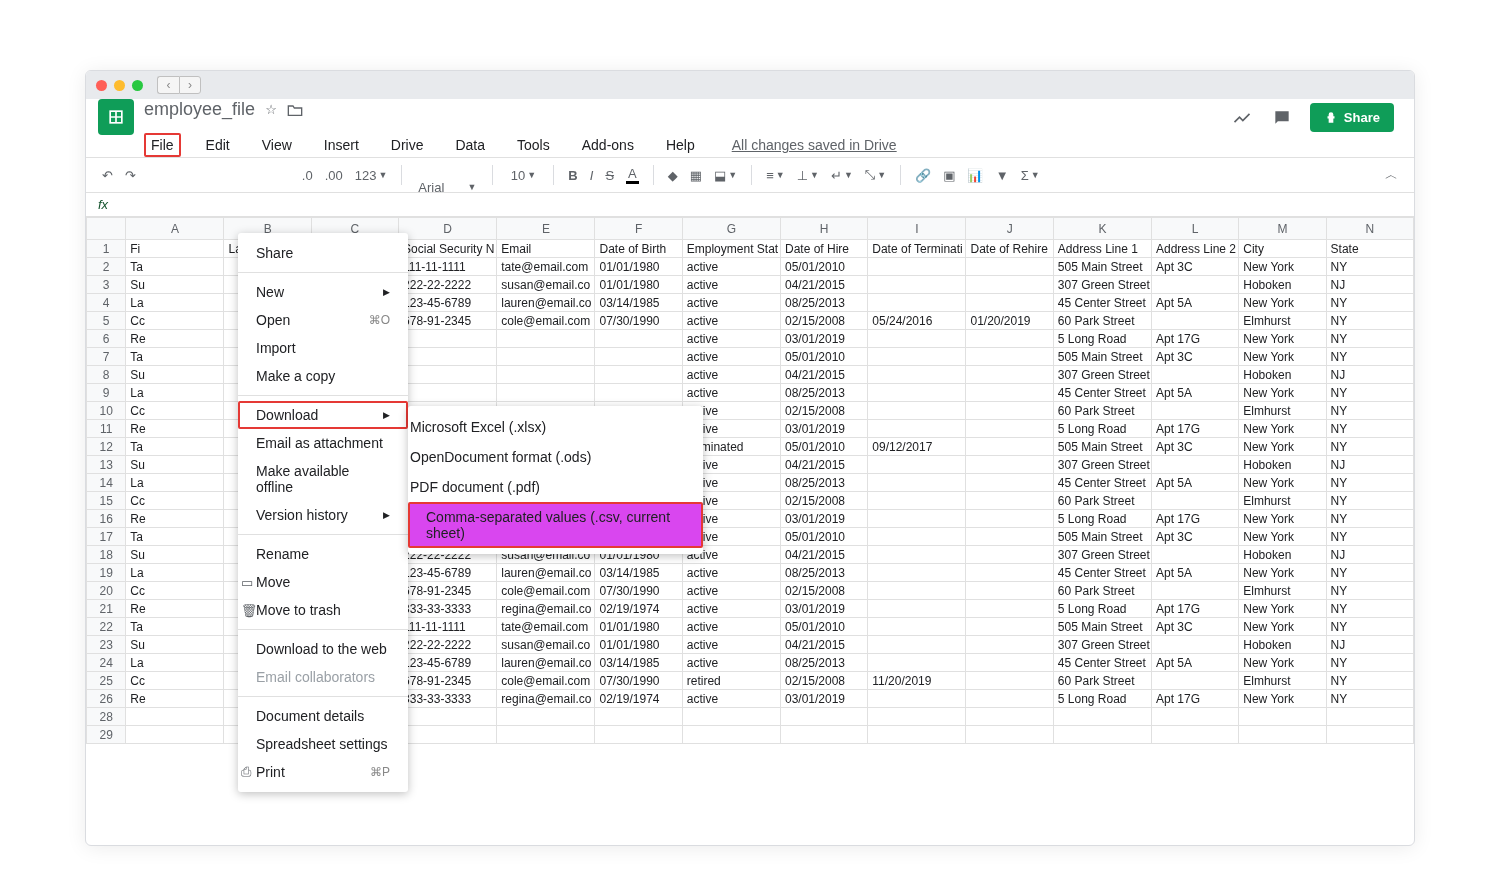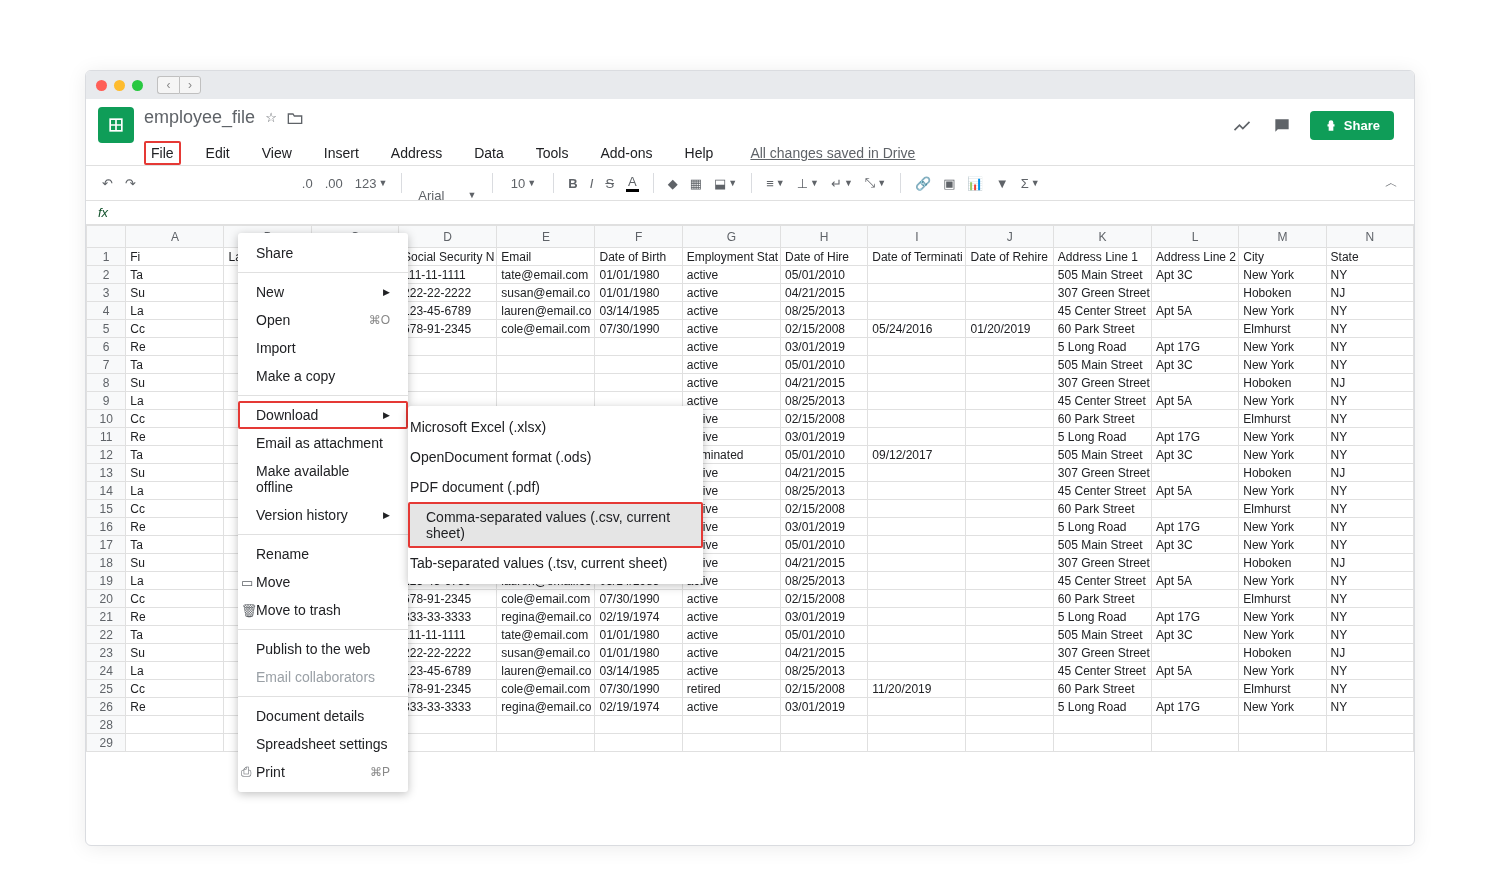--- a/index.html
+++ b/index.html
@@ -10,21 +10,21 @@
   .traffic { display: flex; gap: 7px; align-items: center; }
   .dot { width: 11px; height: 11px; border-radius: 50%; }
   .dot.red { background: #ff5f57; }
   .dot.yellow { background: #febc2e; }
   .dot.green { background: #28c840; }
   .navbtns { display: flex; gap: 0; margin-left: 14px; }
   .navbtn { width: 22px; height: 18px; border: 1px solid #c0c0c0; background: #f5f5f5; display: flex; align-items: center; justify-content: center; color: #888; font-size: 12px; }
   .navbtn:first-child { border-radius: 3px 0 0 3px; border-right: none; }
   .navbtn:last-child { border-radius: 0 3px 3px 0; }
 
-  .docbar { display: flex; align-items: flex-start; padding: 8px 12px 0 12px; }
+  .docbar { display: flex; align-items: flex-start; padding: 0 12px 0 12px; }
   .logo { width: 36px; height: 36px; background: #0f9d58; border-radius: 4px; display: flex; align-items: center; justify-content: center; color: #fff; margin-right: 10px; }
   .logo svg { width: 20px; height: 20px; }
   .doc-left { flex: 1; }
   .doc-title-row { display: flex; align-items: center; gap: 8px; }
   .doc-title { font-size: 18px; color: #5f6368; }
   .star, .folder { color: #5f6368; width: 16px; height: 16px; display: inline-flex; align-items: center; justify-content: center; }
   .menubar { display: flex; align-items: center; gap: 18px; margin-top: 13px; }
   .menubar .mitem { padding: 4px 7px; font-size: 14px; color: #202124; cursor: default; }
   .menubar .mitem.highlighted { border: 2px solid #e53935; border-radius: 2px; padding: 2px 5px; }
   .menubar .savemsg { margin-left: 12px; color: #5f6368; text-decoration: underline; font-size: 14px; }
@@ -56,21 +56,21 @@
   .file-menu .fm-item.disabled { color: #9aa0a6; }
   .file-menu .fm-item .kbd { color: #888; font-size: 12px; }
   .file-menu .fm-item .sub { font-size: 9px; }
   .file-menu .fm-sep { height: 1px; background: #e0e0e0; margin: 5px 0; }
   .file-menu .fm-item.highlighted { border: 2px solid #e53935; border-radius: 2px; padding: 4px 16px; }
   .file-menu .fm-item .lefticon { position: absolute; left: 3px; width: 14px; color: #5f6368; font-size: 13px; }
   .file-menu .fm-item { position: relative; }
 
   .sub-menu { position: absolute; top: 335px; left: 322px; width: 295px; background: #fff; box-shadow: 0 2px 10px rgba(0,0,0,0.25); border-radius: 3px; padding: 6px 0; z-index: 60; font-size: 14px; }
   .sub-menu .sm-item { padding: 7px 2px; color: #202124; }
-  .sub-menu .sm-item.highlighted { background: #e5e5e5; border: 2px solid #e53935; border-radius: 2px; padding: 5px 16px; }
+  .sub-menu .sm-item.highlighted { background: #d946ef; border: 2px solid #e53935; border-radius: 2px; padding: 5px 16px; }
 
   .col-A{width:90px}.col-B{width:80px}.col-C{width:80px}.col-D{width:90px}.col-E{width:90px}.col-F{width:80px}.col-G{width:90px}.col-H{width:80px}.col-I{width:90px}.col-J{width:80px}.col-K{width:90px}.col-L{width:80px}.col-M{width:80px}.col-N{width:80px}
 </style>
 </head>
 <body>
 
 <div class="frame">
   <div class="window">
 
     <div class="titlebar">
@@ -102,21 +102,21 @@
             <svg width="16" height="14" viewBox="0 0 24 20" fill="none" stroke="#5f6368" stroke-width="2">
                 <path d="M2 4h7l2 3h11v11H2z"></path>
               </svg>
           </span>
         </div>
         <div class="menubar">
           <span class="mitem highlighted">File</span>
           <span class="mitem">Edit</span>
           <span class="mitem">View</span>
           <span class="mitem">Insert</span>
-          <span class="mitem">Address</span>
+          <span class="mitem">Drive</span>
           <span class="mitem">Data</span>
           <span class="mitem">Tools</span>
           <span class="mitem">Add-ons</span>
           <span class="mitem">Help</span>
           <span class="savemsg">All changes saved in Drive</span>
         </div>
       </div>
       <div class="doc-right">
         <span class="icon-btn">
             <svg width="20" height="20" viewBox="0 0 24 24" fill="none" stroke="#5f6368" stroke-width="2">
@@ -735,21 +735,21 @@
       <div class="fm-item">
           <span class="lefticon">▭</span>
           <span>Move</span>
         </div>
       <div class="fm-item">
           <span class="lefticon">🗑</span>
           <span>Move to trash</span>
         </div>
       <div class="fm-sep"></div>
       <div class="fm-item">
-          <span>Publish to the web</span>
+          <span>Download to the web</span>
         </div>
       <div class="fm-item disabled">
           <span>Email collaborators</span>
         </div>
       <div class="fm-sep"></div>
       <div class="fm-item">
           <span>Document details</span>
         </div>
       <div class="fm-item">
           <span>Spreadsheet settings</span>
@@ -759,17 +759,16 @@
           <span>Print</span>
           <span class="kbd">⌘P</span>
         </div>
     </div>
 
     <div class="sub-menu">
       <div class="sm-item">Microsoft Excel (.xlsx)</div>
       <div class="sm-item">OpenDocument format (.ods)</div>
       <div class="sm-item">PDF document (.pdf)</div>
       <div class="sm-item highlighted">Comma-separated values (.csv, current sheet)</div>
-      <div class="sm-item">Tab-separated values (.tsv, current sheet)</div>
     </div>
 
   </div>
 </div>
 
 </body></html>

